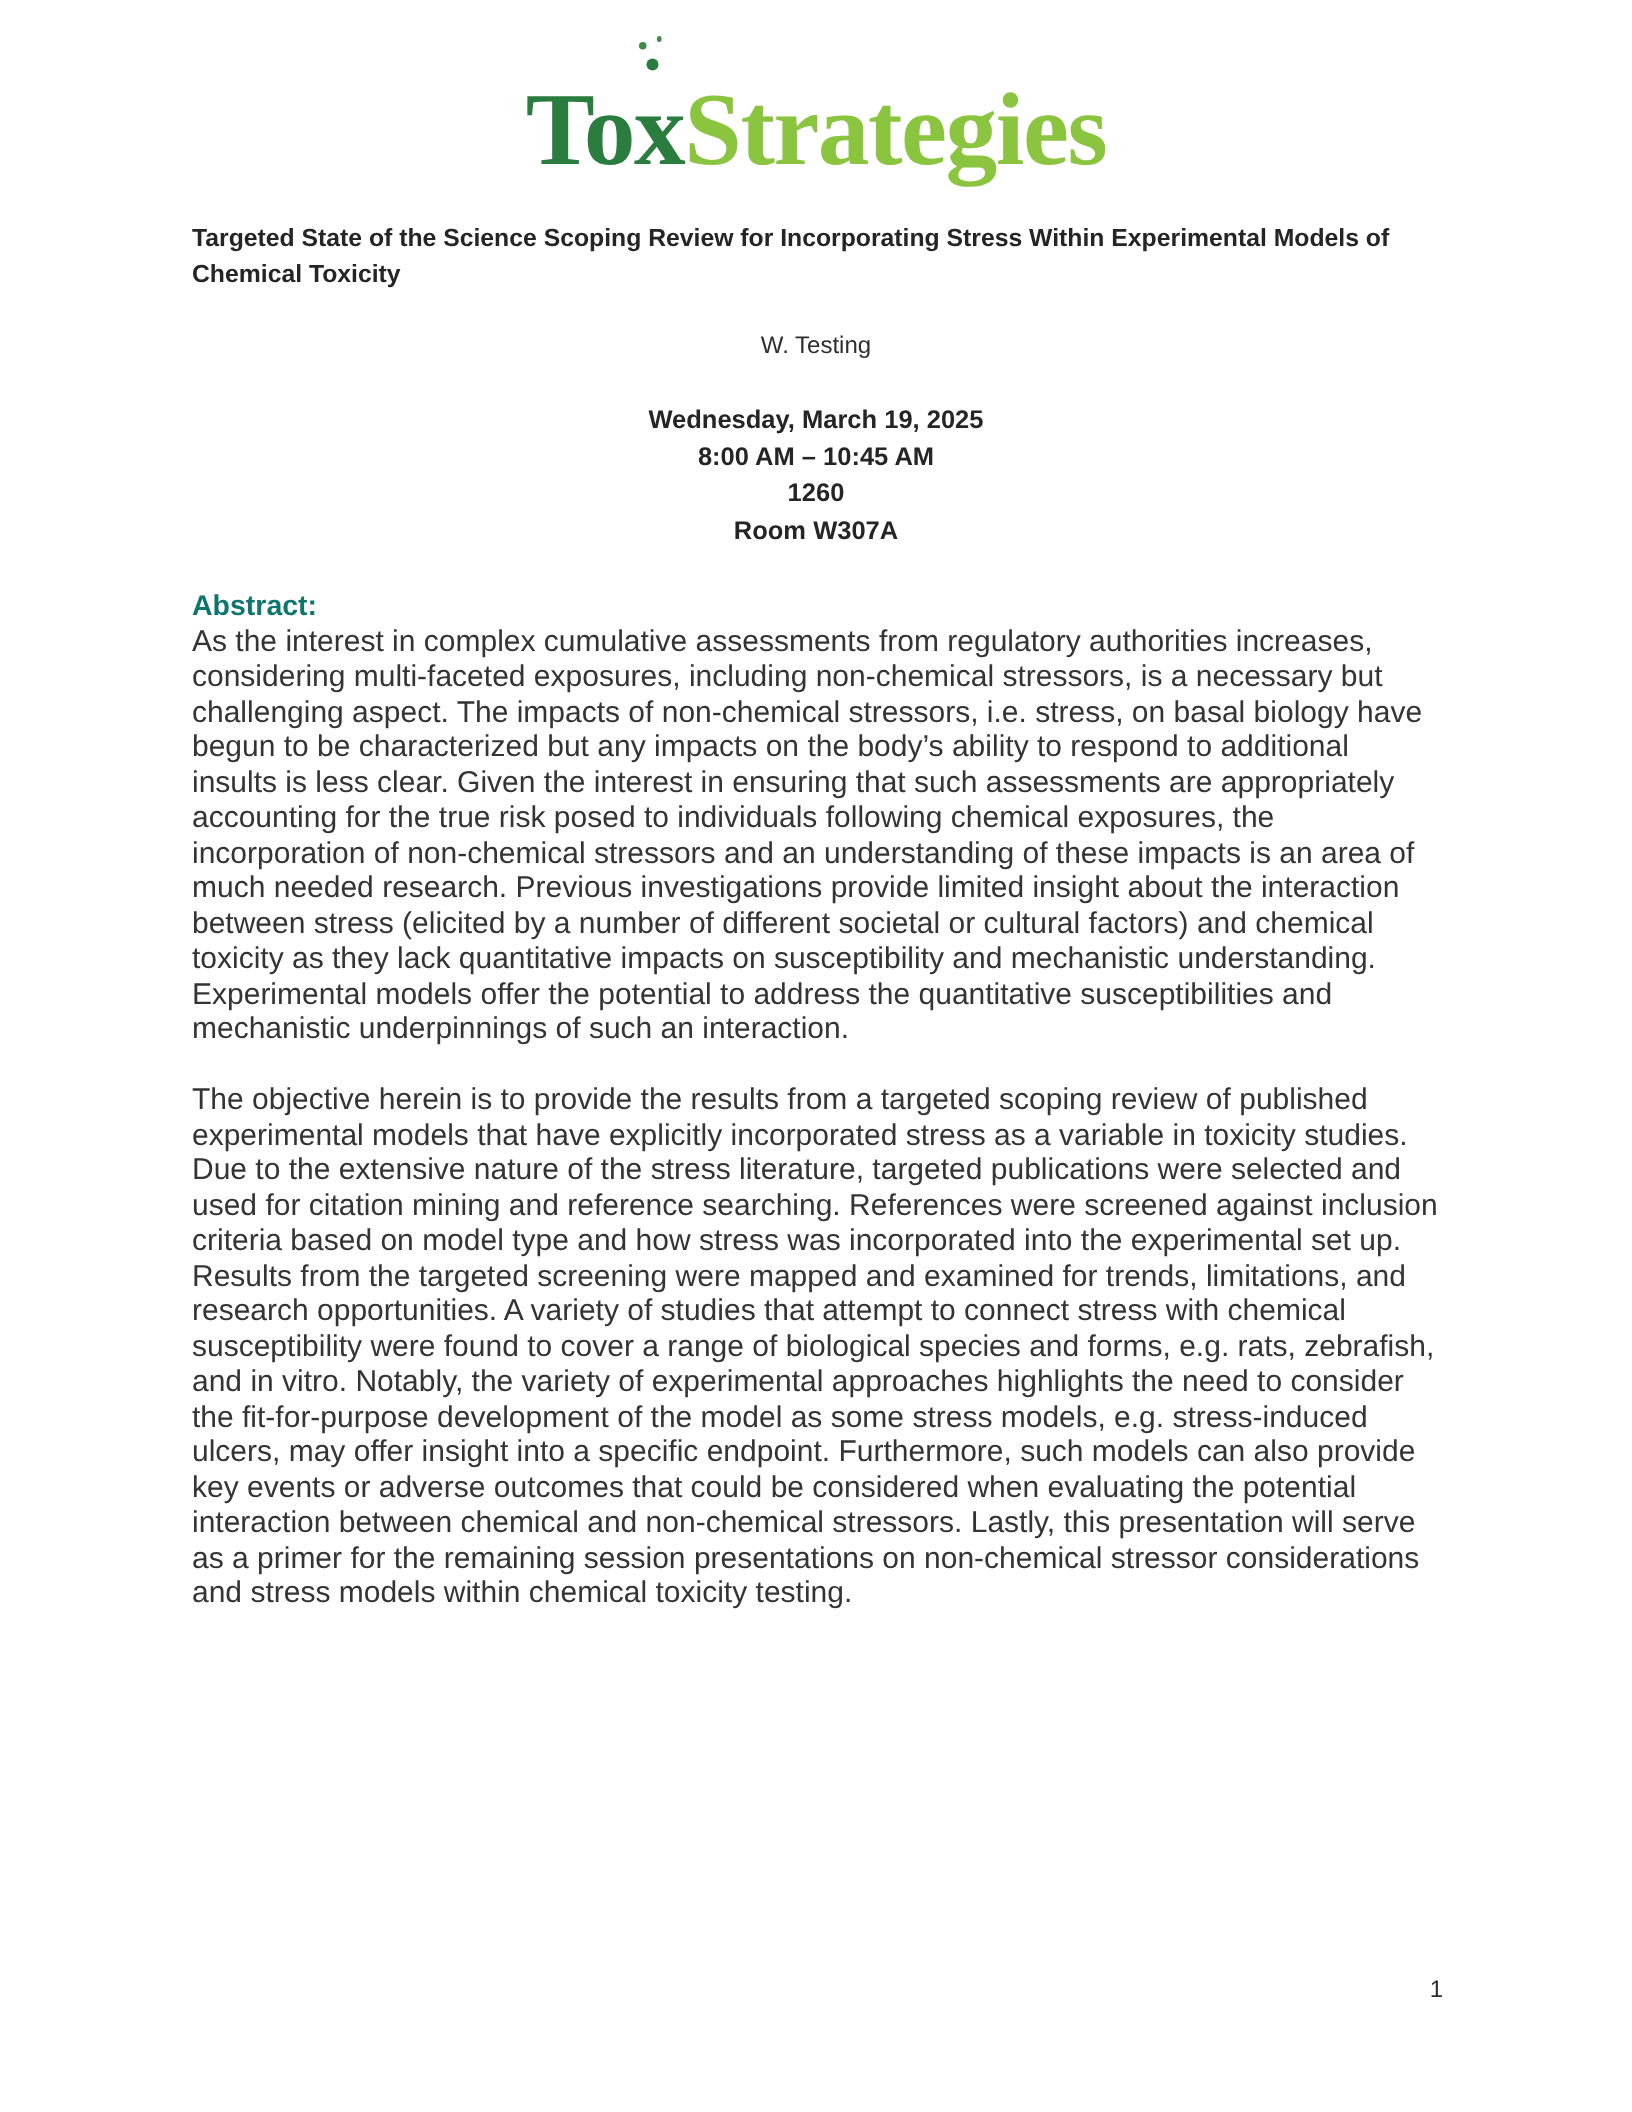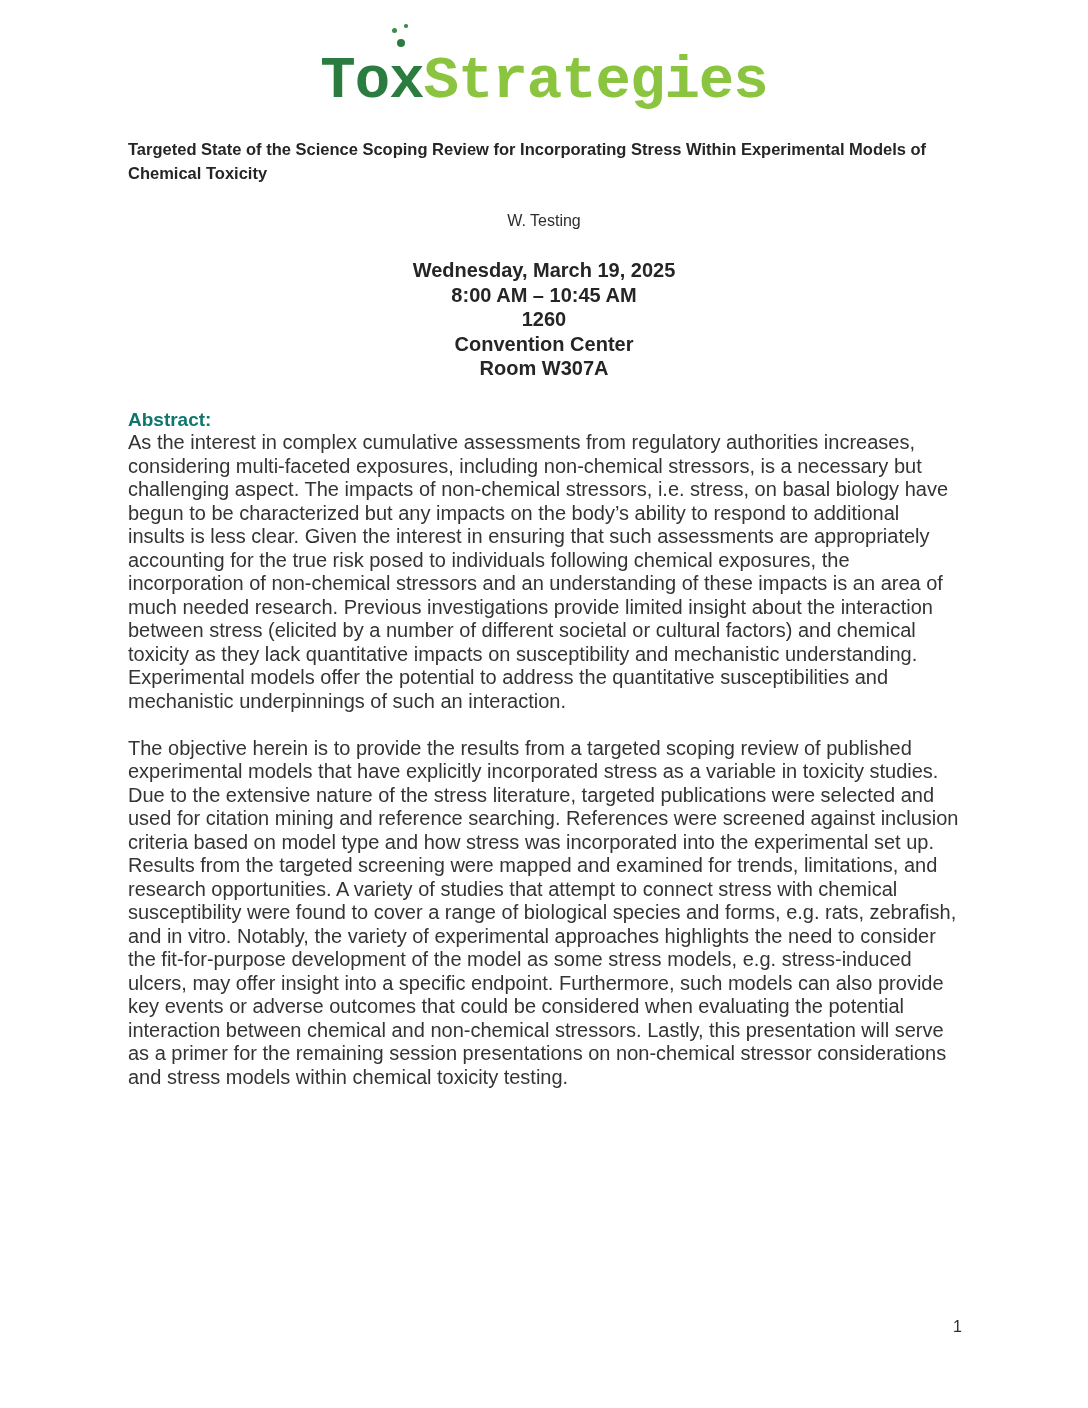--- a/index.html
+++ b/index.html
@@ -23,22 +23,22 @@
     padding: 52px 128px 0 128px;
   }
   
   .logo-row {
     text-align: center;
     margin-bottom: 26px;
   }
   .logo {
     display: inline-block;
     position: relative;
-    font-family: Liberation Mono, monospace;
-    font-size: 59px;
+    font-family: Liberation Serif, serif;
+    font-size: 69px;
     line-height: 1.0;
     letter-spacing: -1px;
     white-space: nowrap;
   }
   .logo-tox { color: var(--dark-green); font-weight: 600; }
   .logo-strategies { color: var(--light-green); font-weight: 600; }
   .xwrap { position: relative; display: inline-block; }
   .dot {
     position: absolute;
     border-radius: 50%;
@@ -61,21 +61,21 @@
   .author {
     margin-top: 24px;
     text-align: center;
     font-size: 16px;
     line-height: 24px;
   }
   .session-block {
     margin-top: 25px;
     text-align: center;
     font-weight: bold;
-    font-size: 20px;
+    font-size: 17px;
     line-height: 24.5px;
     color: #252525;
   }
   .session-line { margin: 0 auto; max-width: 840px; }
   
   .abstract-heading {
     margin-top: 27px;
     font-weight: bold;
     font-size: 19px;
     line-height: 23.5px;
@@ -111,21 +111,20 @@
     </div>
 
     <div class="doc-title">Targeted State of the Science Scoping Review for Incorporating Stress Within Experimental Models of Chemical Toxicity</div>
 
     <div class="author">W. Testing</div>
 
     <div class="session-block">
       <div class="session-line">Wednesday, March 19, 2025</div>
       <div class="session-line">8:00 AM – 10:45 AM</div>
       <div class="session-line">1260</div>
-      <div class="session-line">Convention Center</div>
       <div class="session-line">Room W307A</div>
     </div>
 
     <div class="abstract-heading">Abstract:</div>
 
     <p class="body-par">As the interest in complex cumulative assessments from regulatory authorities increases, considering multi-faceted exposures, including non-chemical stressors, is a necessary but challenging aspect. The impacts of non-chemical stressors, i.e. stress, on basal biology have begun to be characterized but any impacts on the body’s ability to respond to additional insults is less clear. Given the interest in ensuring that such assessments are appropriately accounting for the true risk posed to individuals following chemical exposures, the incorporation of non-chemical stressors and an understanding of these impacts is an area of much needed research. Previous investigations provide limited insight about the interaction between stress (elicited by a number of different societal or cultural factors) and chemical toxicity as they lack quantitative impacts on susceptibility and mechanistic understanding. Experimental models offer the potential to address the quantitative susceptibilities and mechanistic underpinnings of such an interaction.</p>
     <p class="body-par">The objective herein is to provide the results from a targeted scoping review of published experimental models that have explicitly incorporated stress as a variable in toxicity studies. Due to the extensive nature of the stress literature, targeted publications were selected and used for citation mining and reference searching. References were screened against inclusion criteria based on model type and how stress was incorporated into the experimental set up. Results from the targeted screening were mapped and examined for trends, limitations, and research opportunities. A variety of studies that attempt to connect stress with chemical susceptibility were found to cover a range of biological species and forms, e.g. rats, zebrafish, and in vitro. Notably, the variety of experimental approaches highlights the need to consider the fit-for-purpose development of the model as some stress models, e.g. stress-induced ulcers, may offer insight into a specific endpoint. Furthermore, such models can also provide key events or adverse outcomes that could be considered when evaluating the potential interaction between chemical and non-chemical stressors. Lastly, this presentation will serve as a primer for the remaining session presentations on non-chemical stressor considerations and stress models within chemical toxicity testing.</p>
 
   </div>
 

